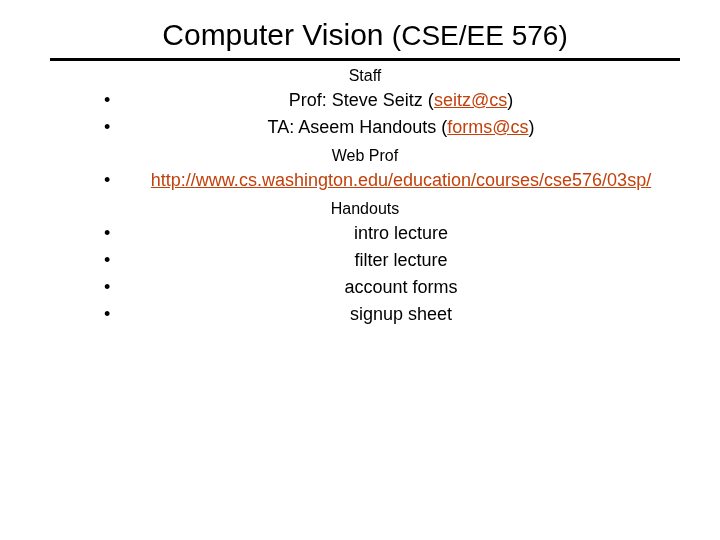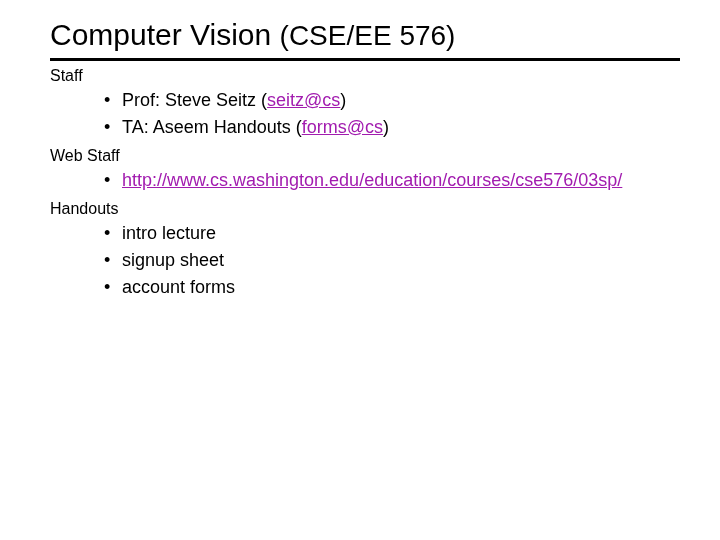--- a/index.html
+++ b/index.html
@@ -7,20 +7,21 @@
     padding: 0;
     width: 720px;
     height: 540px;
     background: #ffffff;
     font-family: Arial, Helvetica, sans-serif;
     color: #000000;
   }
   .slide {
     padding: 18px 40px 0 50px;
     box-sizing: border-box;
+    text-align: center;
   }
   .title {
     font-size: 30px;
     font-weight: normal;
     margin: 0 0 6px 0;
   }
   .title .sub {
     font-size: 28px;
     font-weight: normal;
   }
@@ -43,21 +44,21 @@
     line-height: 1.5;
     position: relative;
   }
   ul.bullets li::before {
     content: "•";
     position: absolute;
     left: -18px;
     top: 0;
   }
   a.link {
-    color: #a21caf;
+    color: #c2410c;
     text-decoration: underline;
   }
 </style>
 </head>
 <body>
 
 <div class="slide">
 
   <h1 class="title">
     <span>Computer Vision</span>
@@ -69,27 +70,28 @@
   <div class="section">Staff</div>
   <ul class="bullets">
     <li>
       <span>Prof:  Steve Seitz (</span><a href="#" class="link">seitz@cs</a><span>)</span>
     </li>
     <li>
       <span>TA:  Aseem Handouts (</span><a href="#" class="link">forms@cs</a><span>)</span>
     </li>
   </ul>
 
-  <div class="section">Web Staff</div>
+  <div class="section">Web Prof</div>
   <ul class="bullets">
     <li>
       <a href="#" class="link">http://www.cs.washington.edu/education/courses/cse576/03sp/</a>
     </li>
   </ul>
 
   <div class="section">Handouts</div>
   <ul class="bullets">
     <li>intro lecture</li>
+    <li>filter lecture</li>
+    <li>account forms</li>
     <li>signup sheet</li>
-    <li>account forms</li>
   </ul>
 
 </div>
 
 </body></html>

